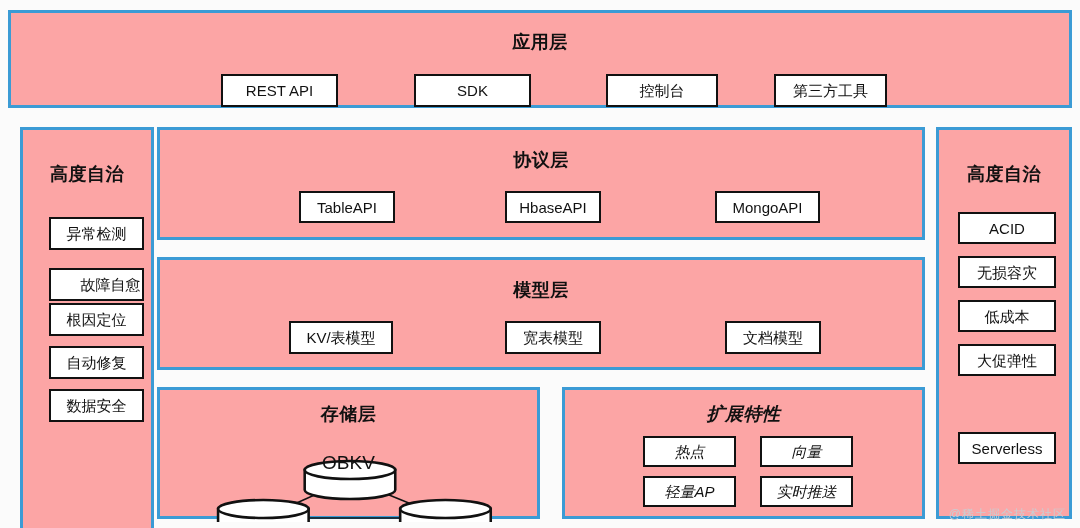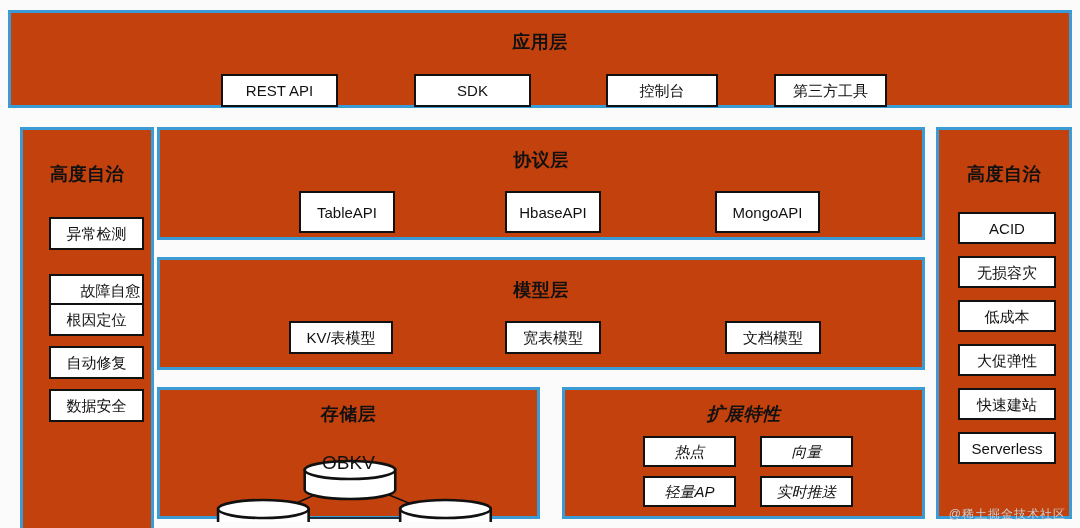--- a/index.html
+++ b/index.html
@@ -13,21 +13,21 @@
     height: 528px;
     background: #fbfbfb;
     font-family: "Liberation Sans", "DejaVu Sans", sans-serif;
     overflow: hidden;
   }
 
   
   .panel {
     position: absolute;
     box-sizing: border-box;
-    background: #c2410c;
+    background: #fca5a5;
     border: 3px solid #3b9bd5;
   }
 
   .panel-title {
     position: absolute;
     left: 0;
     right: 0;
     text-align: center;
     font-weight: bold;
     color: #111111;
@@ -60,21 +60,21 @@
   .left-box { left: 26px; width: 95px; height: 33px; font-size: 15px; }
 
   
   #right-panel { left: 936px; top: 127px; width: 136px; height: 392px; }
   #right-panel .panel-title { top: 32px; font-size: 18px; }
   .right-box { left: 19px; width: 98px; height: 32px; font-size: 15px; }
 
   
   #protocol-panel { left: 157px; top: 127px; width: 768px; height: 113px; }
   #protocol-panel .panel-title { top: 18px; font-size: 18px; }
-  .proto-box { top: 61px; height: 42px; font-size: 15px; }
+  .proto-box { top: 61px; height: 32px; font-size: 15px; }
 
   
   #model-panel { left: 157px; top: 257px; width: 768px; height: 113px; }
   #model-panel .panel-title { top: 18px; font-size: 18px; }
   .model-box { top: 61px; height: 33px; font-size: 15px; }
 
   
   #storage-panel { left: 157px; top: 387px; width: 383px; height: 132px; }
   #storage-panel .panel-title { top: 12px; font-size: 18px; }
   #storage-svg { position: absolute; left: 0; top: 28px; width: 100%; height: 104px; }
@@ -112,21 +112,21 @@
     <div class="panel-title">应用层</div>
     <div class="app-box box" style="left: 210px; width: 117px;">REST API</div>
     <div class="app-box box" style="left: 403px; width: 117px;">SDK</div>
     <div class="app-box box" style="left: 595px; width: 112px;">控制台</div>
     <div class="app-box box" style="left: 763px; width: 113px;">第三方工具</div>
   </div>
 
   <div class="panel" id="left-panel">
     <div class="panel-title">高度自治</div>
     <div class="left-box box" style="top: 87px;">异常检测</div>
-    <div class="left-box box" style="top: 144px; padding-left: 28px;">故障自愈</div>
+    <div class="left-box box" style="top: 138px; padding-left: 28px;">故障自愈</div>
     <div class="left-box box" style="top: 173px;">根因定位</div>
     <div class="left-box box" style="top: 216px;">自动修复</div>
     <div class="left-box box" style="top: 259px;">数据安全</div>
   </div>
 
   <div class="panel" id="protocol-panel">
     <div class="panel-title">协议层</div>
     <div class="proto-box box" style="left: 139px; width: 96px;">TableAPI</div>
     <div class="proto-box box" style="left: 345px; width: 96px;">HbaseAPI</div>
     <div class="proto-box box" style="left: 555px; width: 105px;">MongoAPI</div>
@@ -174,19 +174,18 @@
     <div class="ext-box box" style="left: 78px; top: 86px; width: 93px;">轻量AP</div>
     <div class="ext-box box" style="left: 195px; top: 86px; width: 93px;">实时推送</div>
   </div>
 
   <div class="panel" id="right-panel">
     <div class="panel-title">高度自治</div>
     <div class="right-box box" style="top: 82px;">ACID</div>
     <div class="right-box box" style="top: 126px;">无损容灾</div>
     <div class="right-box box" style="top: 170px;">低成本</div>
     <div class="right-box box" style="top: 214px;">大促弹性</div>
-    <div class="right-box box" style="top: 258px;">快速建站</div>
     <div class="right-box box" style="top: 302px;">Serverless</div>
   </div>
 
   <div id="watermark">@稀土掘金技术社区</div>
 
 </div>
 
 </body></html>

